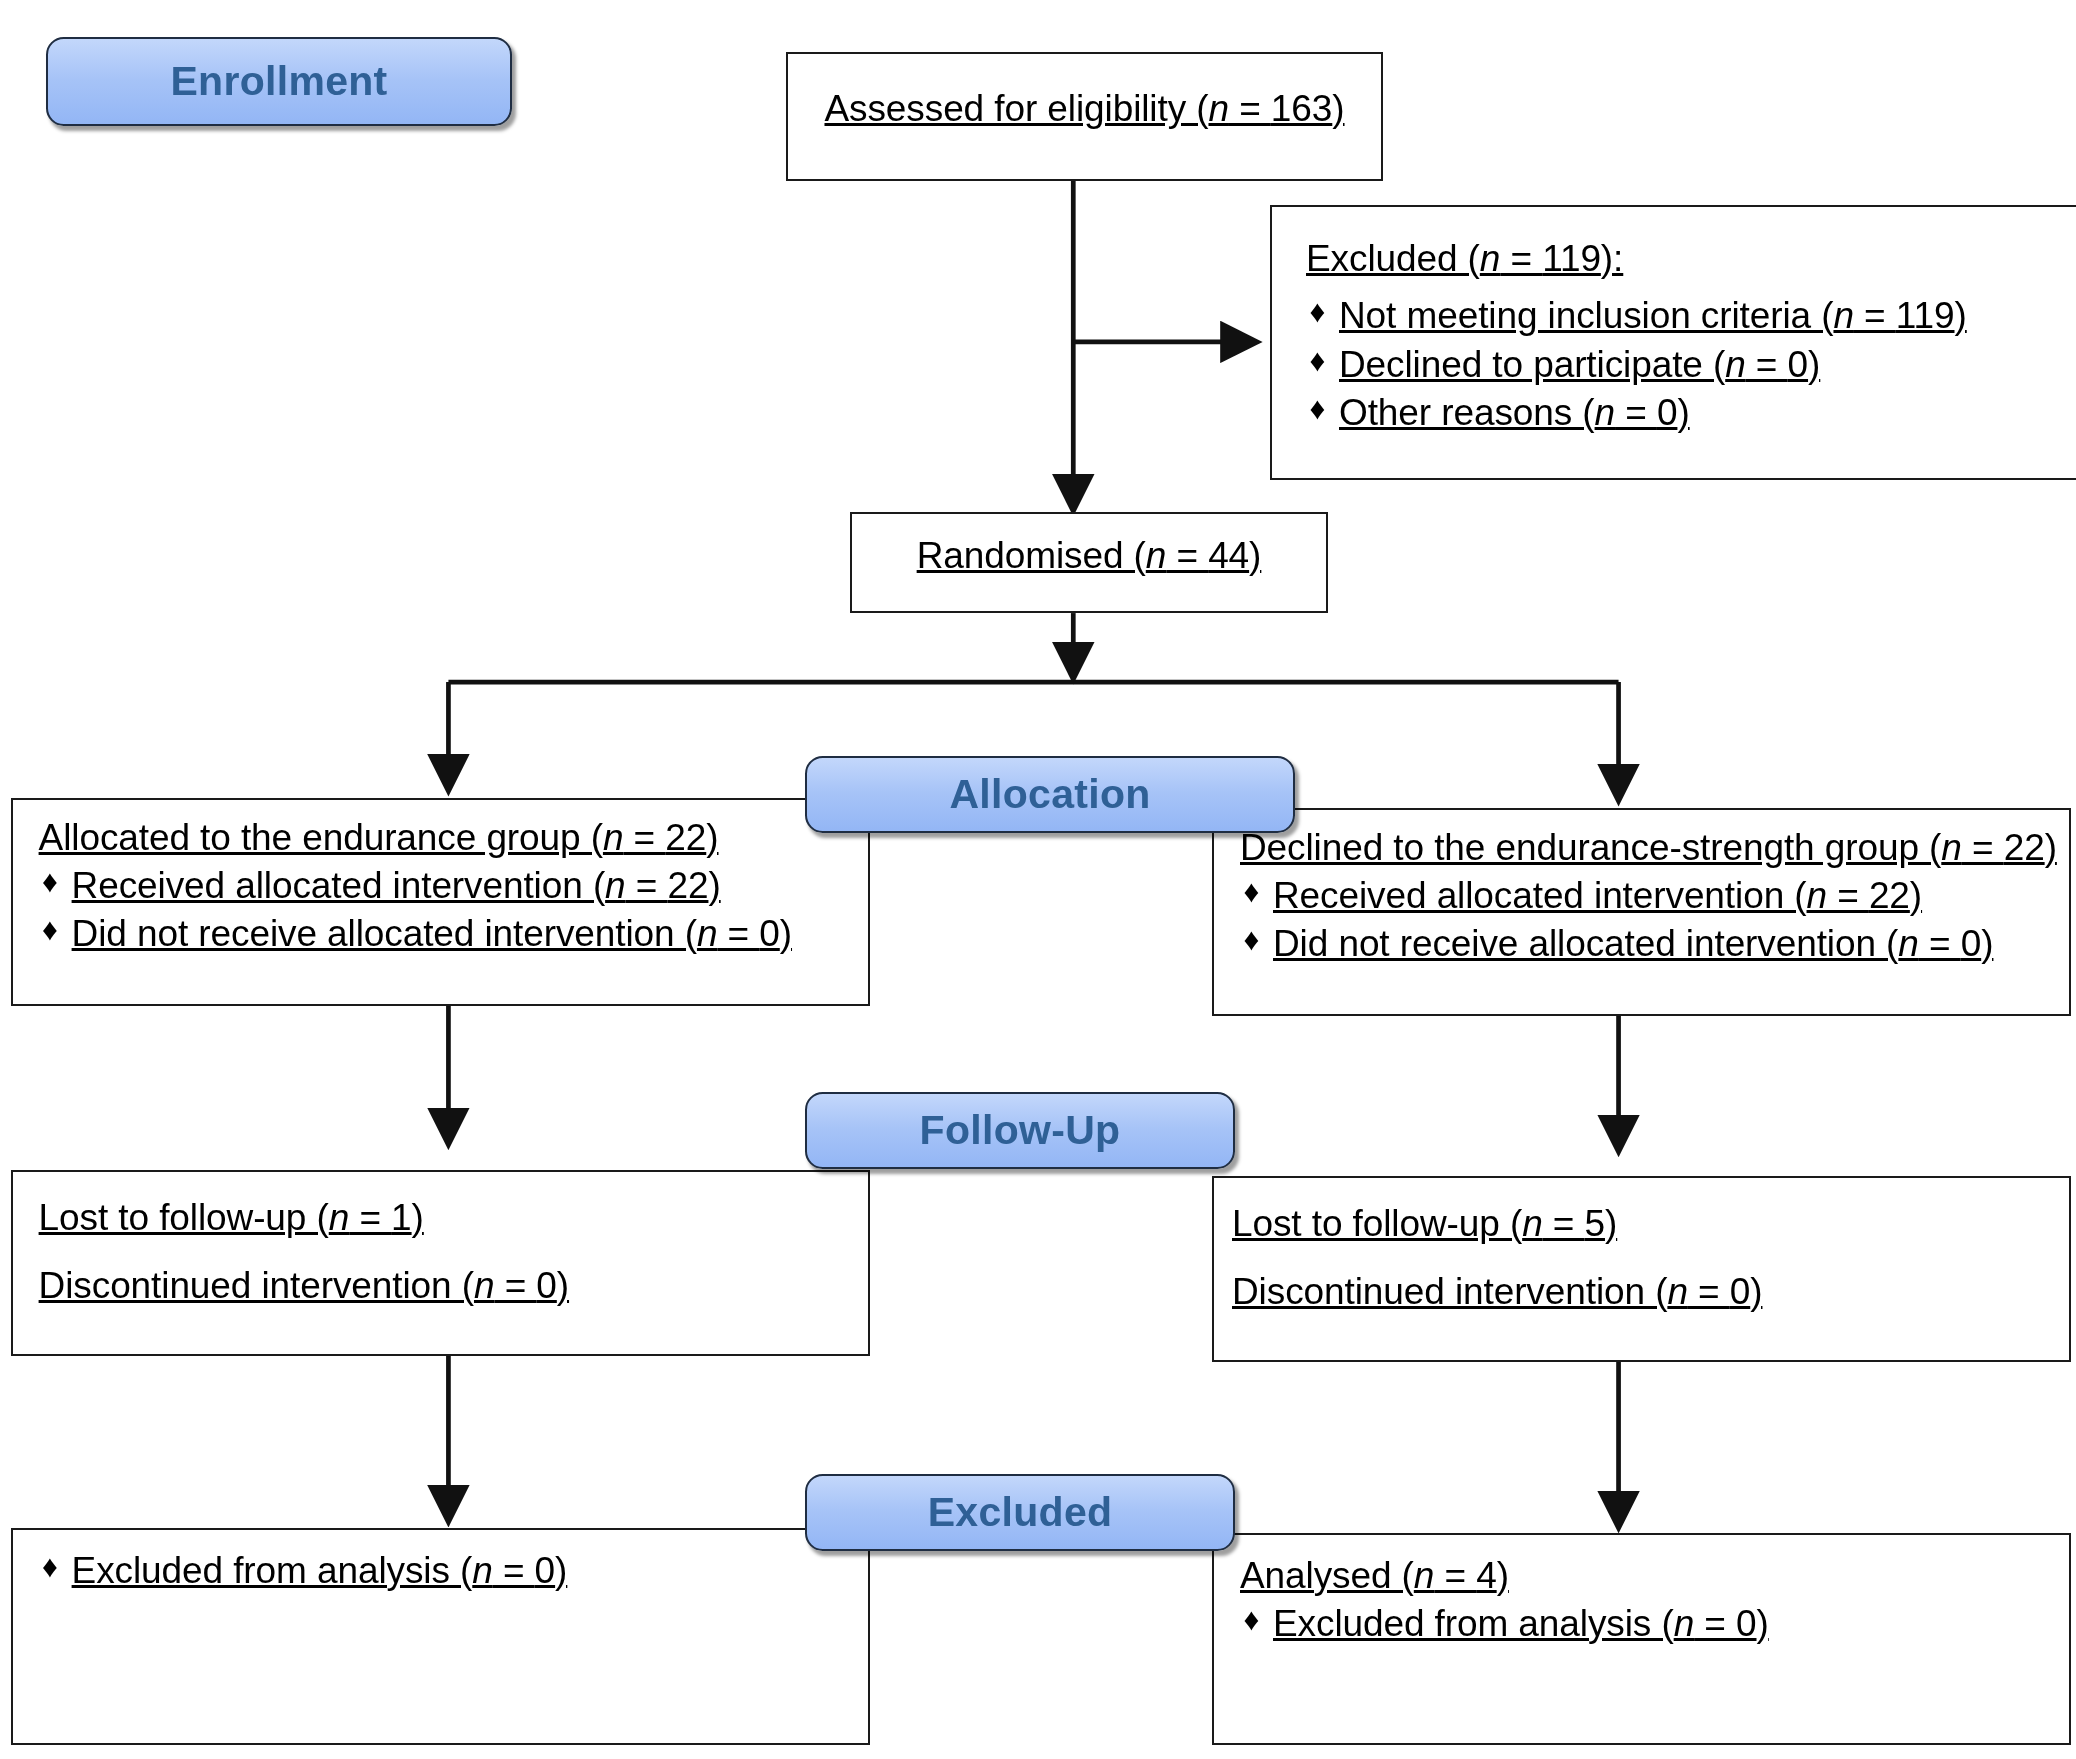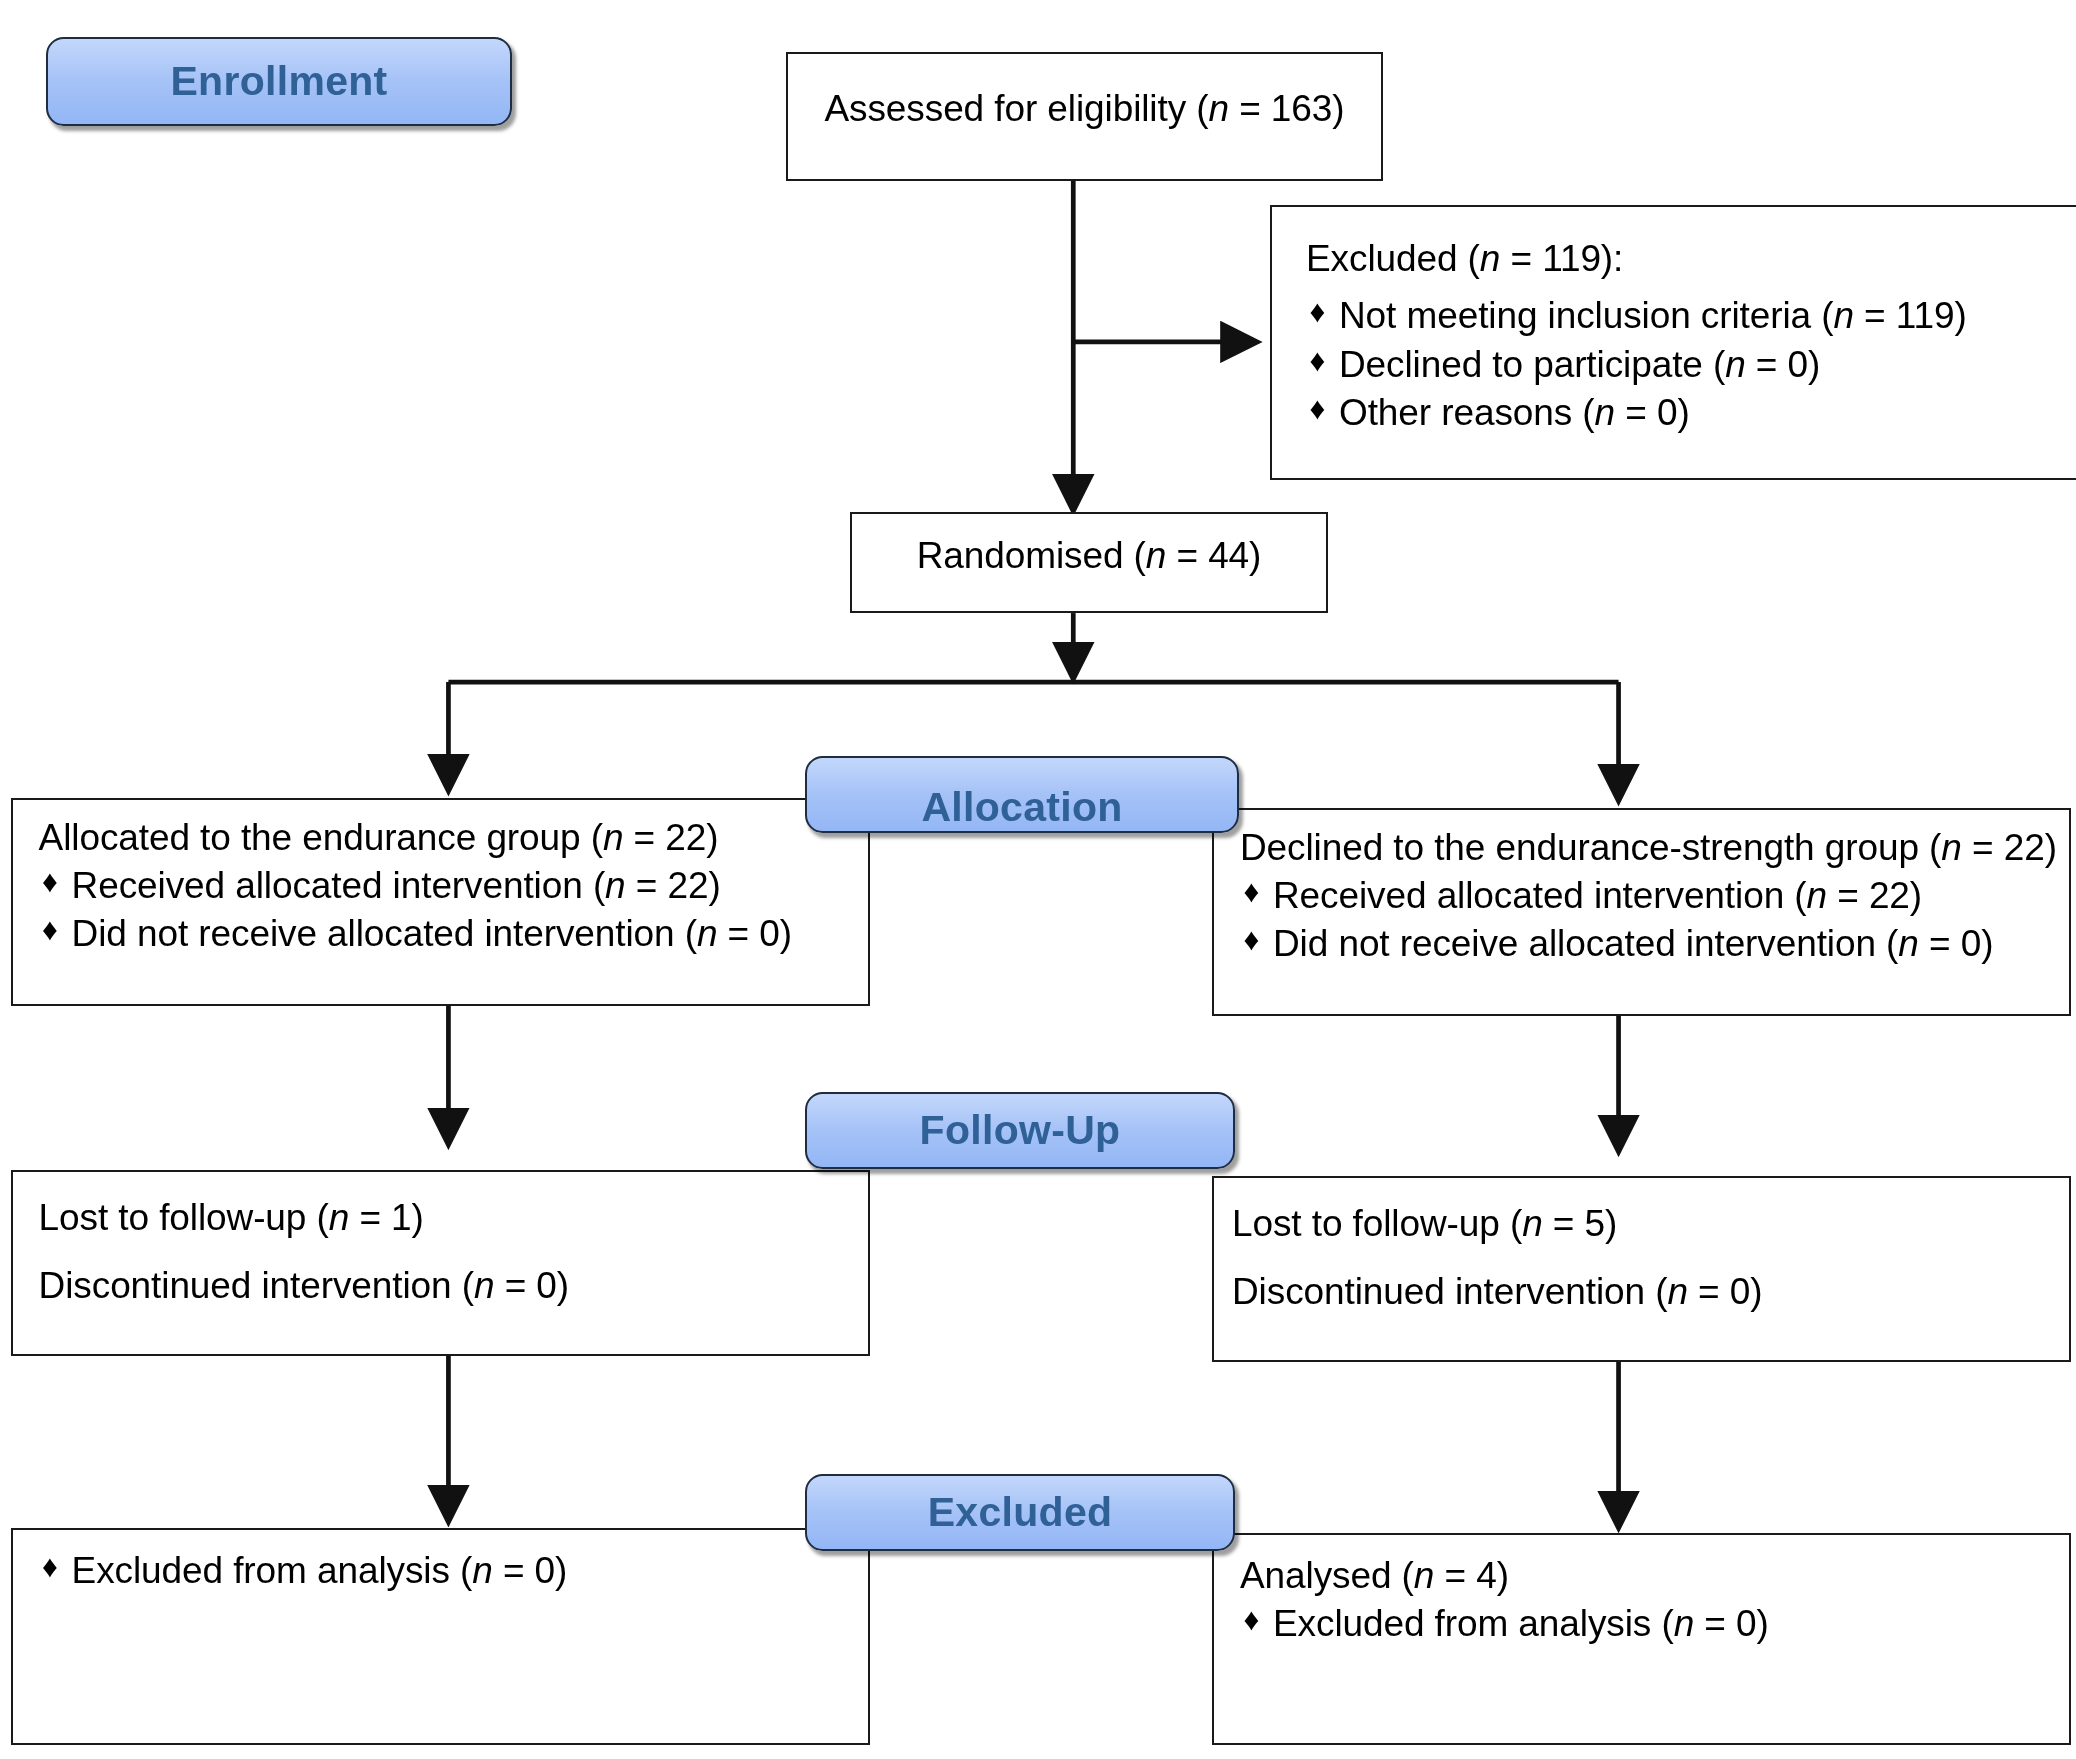--- a/index.html
+++ b/index.html
@@ -2,21 +2,21 @@
 <html style="font-size:9.4px"><head>
 <meta charset="utf-8">
 <title>CONSORT Flow Diagram</title>
 <style>
   html,body{margin:0;padding:0;background:#ffffff;}
   body{font-family:"Liberation Sans","DejaVu Sans",sans-serif;}
   #stage{position:relative;width:2077px;height:1759px;background:#fff;overflow:hidden;}
   #wires{position:absolute;left:0;top:0;width:2077px;height:1759px;}
   .box{position:absolute;background:#ffffff;border:2.9px solid #1a1a1a;box-sizing:border-box;}
   .box .pad{padding:15.3px 20px 0 20px;}
-  .ln{color:#000;font-size:37px;line-height:1.30;white-space:nowrap;letter-spacing:-0.1px;}
+  .ln{color:#000;font-size:37px;line-height:1.30;white-space:nowrap;letter-spacing:-0.1px;text-decoration:underline;}
   .ln.center{text-align:center;}
   .ln.bullet{position:relative;padding-left:33px;}
   .ln.bullet .dia{position:absolute;left:3.5px;top:0;font-size:31px;line-height:1.30;}
   .gap{height:20px;}
   .gap-sm{height:9.4px;}
   .it{font-style:italic;}
   .badge{position:absolute;box-sizing:border-box;
          background:linear-gradient(180deg,#c3d7fb 0%,#a6c3f7 48%,#93b6f5 100%);
          border:2.9px solid #1f2d42;border-radius:17.7px;
          box-shadow:3.5px 4.1px 3.5px rgba(0,0,0,.38);
@@ -88,21 +88,21 @@
   </div>
 
   <div class="box" style="left:1212px;top:808px;width:859px;height:208px;">
     <div class="pad" style="padding-top:14px;padding-left:26px;">
       <div class="ln"><span>Declined to the endurance-strength group (</span><span class="it">n</span><span> = </span><span>22</span><span>)</span></div>
       <div class="ln bullet"><span class="dia">♦</span><span>Received allocated intervention (</span><span class="it">n</span><span> = </span><span>22</span><span>)</span></div>
       <div class="ln bullet"><span class="dia">♦</span><span>Did not receive allocated intervention (</span><span class="it">n</span><span> = </span><span>0</span><span>)</span></div>
     </div>
   </div>
 
-  <div class="badge" style="left:805px;top:756px;width:434px;height:77px;align-items:flex-end;">
+  <div class="badge" style="left:805px;top:756px;width:490px;height:77px;">
     <span>Allocation</span>
   </div>
 
   <div class="box" style="left:10.6px;top:1170px;width:859px;height:186px;">
     <div class="pad" style="padding-top:22.4px;padding-left:26px;">
       <div class="ln"><span>Lost to follow-up (</span><span class="it">n</span><span> = </span><span>1</span><span>)</span></div>
       <div class="gap"></div>
       <div class="ln"><span>Discontinued intervention (</span><span class="it">n</span><span> = </span><span>0</span><span>)</span></div>
     </div>
   </div>

